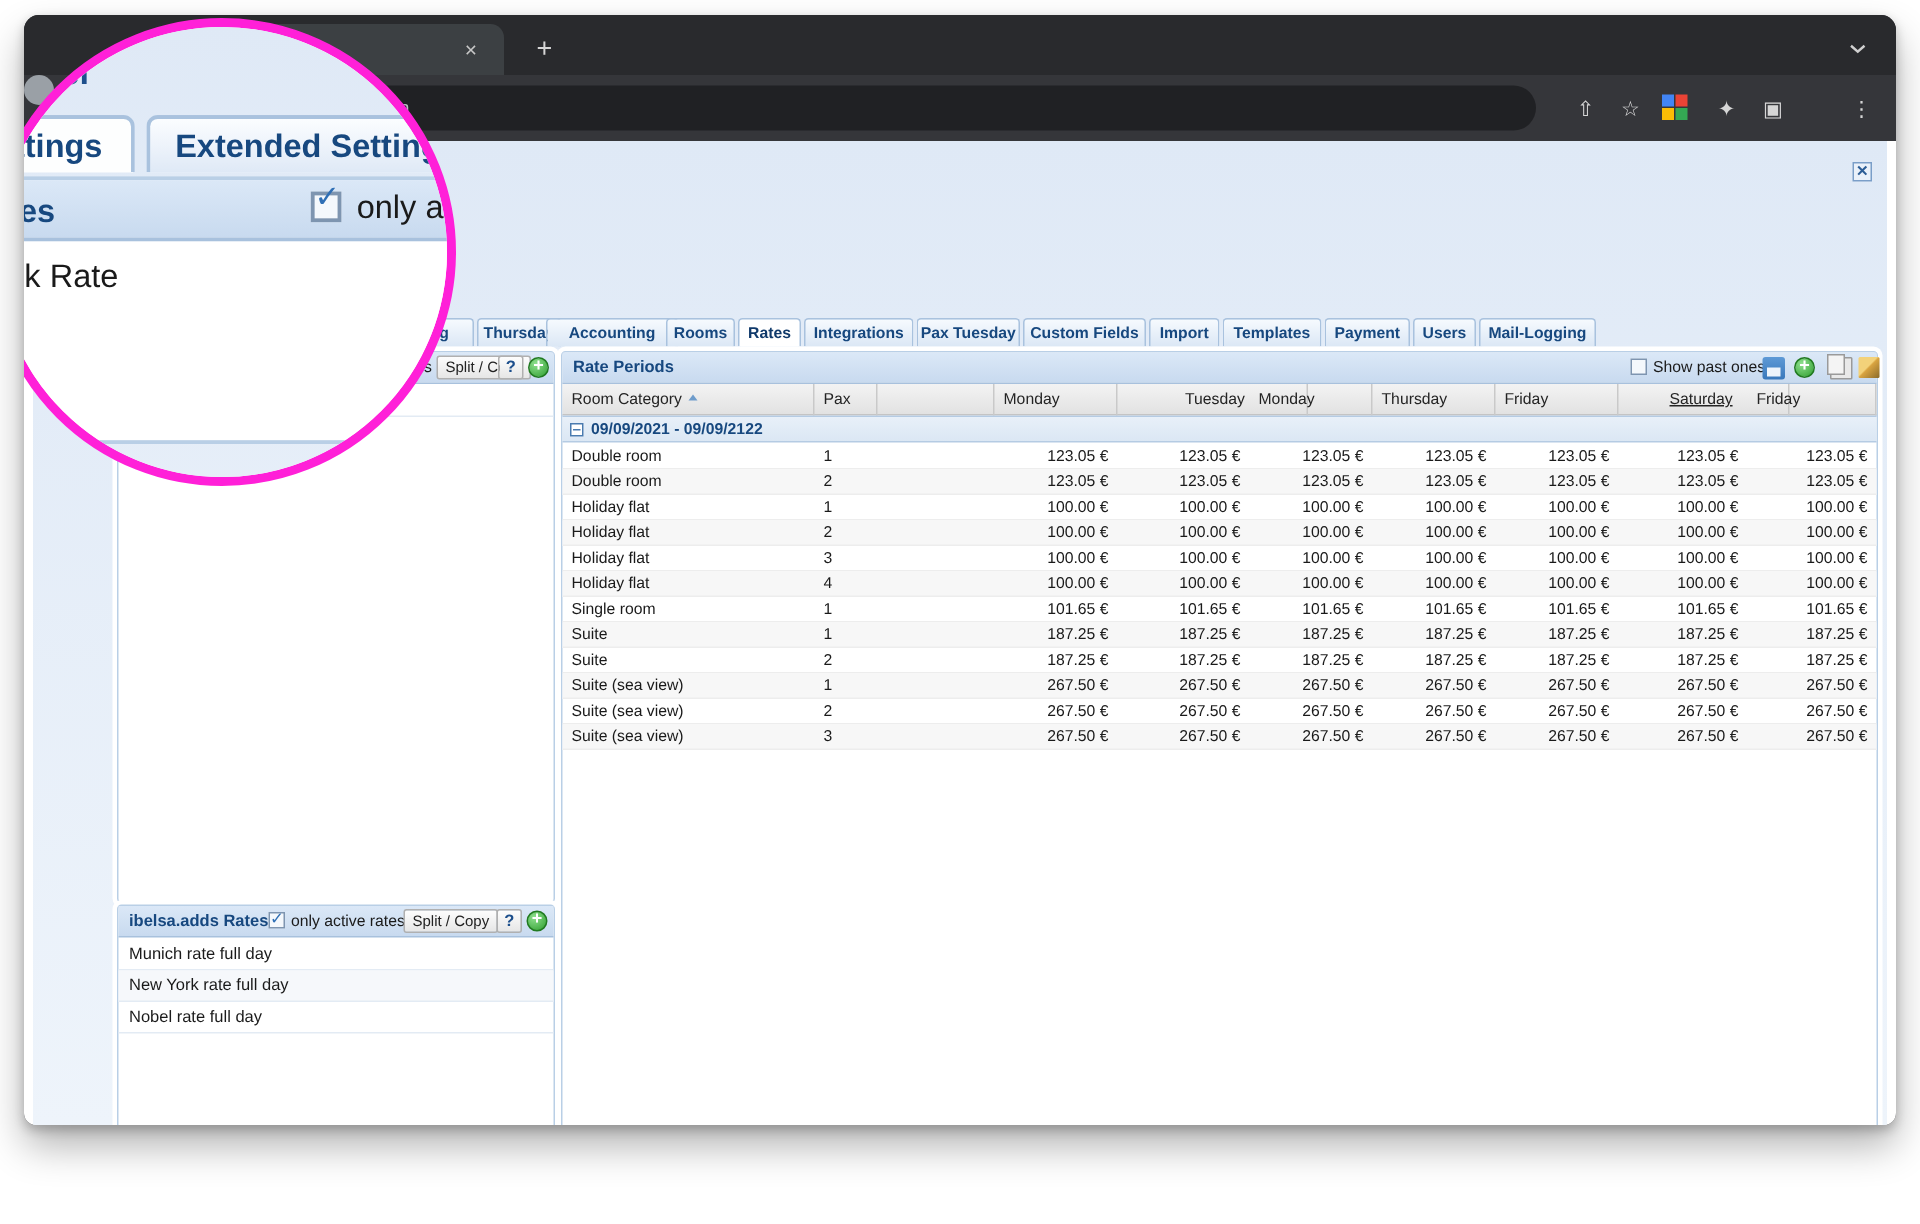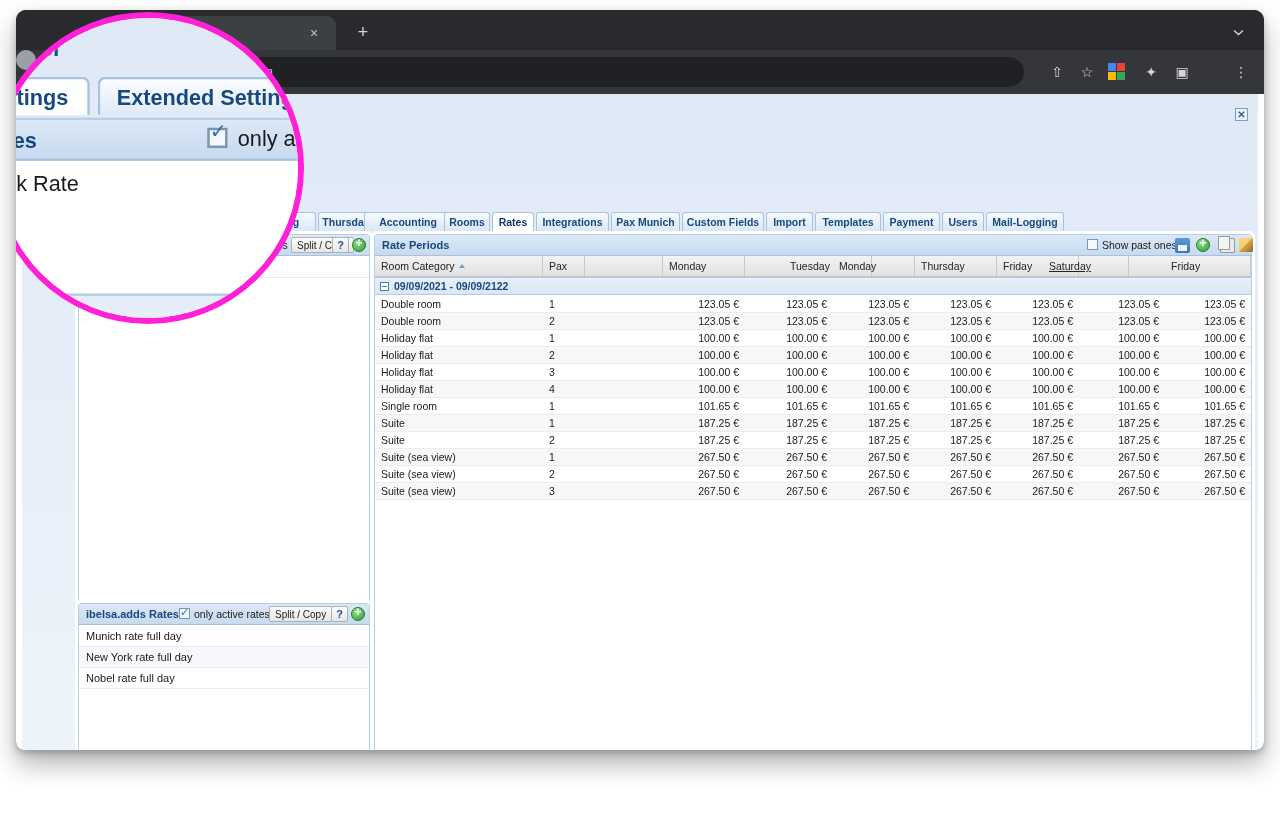--- a/index.html
+++ b/index.html
@@ -404,21 +404,21 @@
           <div class="ptab active">Settings</div>
           <div class="ptab">Extended Settings</div>
         </div>
       <div id="module-tabs">
           <div class="mtab" style="left: 248px; width: 40px;">g</div>
           <div class="mtab" style="left: 290px; width: 56px;">Thursday</div>
           <div class="mtab" style="left: 336px; width: 88px;">Accounting</div>
           <div class="mtab" style="left: 416px; width: 46px;">Rooms</div>
           <div class="mtab active" style="left: 464px; width: 42px;">Rates</div>
           <div class="mtab" style="left: 508px; width: 73px;">Integrations</div>
-          <div class="mtab" style="left: 583px; width: 69px;">Pax Munich</div>
+          <div class="mtab" style="left: 583px; width: 69px;">Pax Tuesday</div>
           <div class="mtab" style="left: 654px; width: 82px;">Custom Fields</div>
           <div class="mtab" style="left: 738px; width: 47px;">Import</div>
           <div class="mtab" style="left: 787px; width: 66px;">Templates</div>
           <div class="mtab" style="left: 855px; width: 57px;">Payment</div>
           <div class="mtab" style="left: 914px; width: 42px;">Users</div>
           <div class="mtab" style="left: 958px; width: 78px;">Mail-Logging</div>
         </div>
 
       <div class="card" id="rates-card">
         <div class="card-head">
@@ -462,21 +462,21 @@
         </div>
         <div class="grid-head" id="grid-head">
             <div class="gh-cell" style="left: 0px; width: 168px;"><span>Room Category</span><span class="sort-arrow"></span></div>
             <div class="gh-cell" style="left: 168px; width: 42px;"><span>Pax</span></div>
             <div class="gh-cell" style="left: 210px; width: 78px;"><span></span></div>
             <div class="gh-cell" style="left: 288px; width: 82px;"><span>Monday</span></div>
             <div class="gh-cell" style="left: 370px; width: 88px; margin-left: 39px;"><span>Tuesday</span></div>
             <div class="gh-cell" style="left: 458px; width: 82px;"><span>Monday</span></div>
             <div class="gh-cell" style="left: 540px; width: 82px;"><span>Thursday</span></div>
             <div class="gh-cell" style="left: 622px; width: 82px;"><span>Friday</span></div>
-            <div class="gh-cell" style="left: 668px; width: 86px; text-decoration: underline;"><span>Saturday</span></div>
+            <div class="gh-cell" style="left: 732px; width: 86px; text-decoration: underline;"><span>Saturday</span></div>
             <div class="gh-cell" style="left: 790px; width: 86px;"><span>Friday</span></div>
           </div>
         <div id="grid-body">
             <div class="group-row" style="top: 42px;">
               <div class="group-toggle"></div>
               <div class="group-label">09/09/2021 - 09/09/2122</div>
             </div>
             <div class="data-row" style="top: 61px;">
               <div class="dc" style="left: 6px; width: 162px;">Double room</div>
               <div class="dc" style="left: 174px; width: 36px;">1</div>

